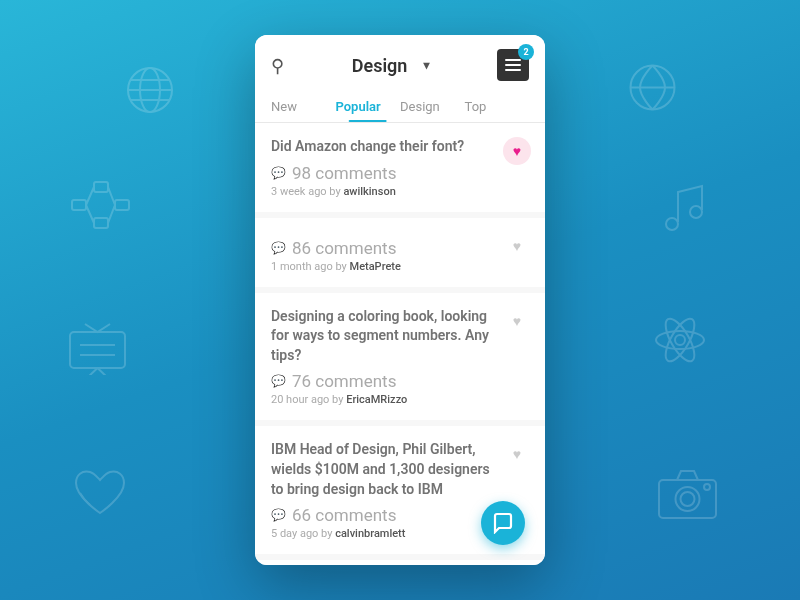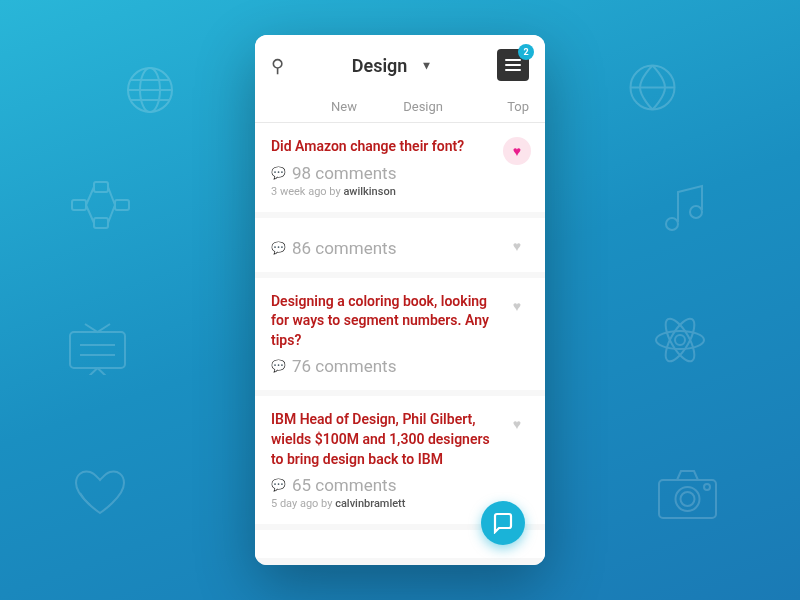--- a/index.html
+++ b/index.html
@@ -116,21 +116,21 @@
     }
 
     
     .tabs {
       display: flex;
       gap: 0;
     }
 
     .tab {
       flex: 1;
-      text-align: right;
+      text-align: left;
       padding: 8px 0;
       font-size: 13px;
       color: #999;
       cursor: pointer;
       position: relative;
     }
 
     .tab.active {
       color: #1ab3d8;
       font-weight: 600;
@@ -161,21 +161,21 @@
     .post-item {
       background: white;
       margin-bottom: 6px;
       padding: 14px 16px;
       position: relative;
     }
 
     .post-title {
       font-size: 14px;
       font-weight: 600;
-      color: #b91c1c;
+      color: #737373;
       line-height: 1.4;
       padding-right: 30px;
     }
 
     .post-meta {
       display: flex;
       align-items: center;
       gap: 6px;
       margin-top: 6px;
     }
@@ -338,20 +338,21 @@
           <span></span>
             <span></span>
             <span></span>
         </div>
         <div class="badge">2</div>
       </div>
     </div>
 
     <div class="tabs">
       <div class="tab">New</div>
+      <div class="tab active">Popular</div>
       <div class="tab">Design</div>
       <div class="tab">Top</div>
     </div>
   </div>
 
   <div class="feed">
 
     <div class="post-item">
       <div class="post-title">Did Amazon change their font?</div>
       <div class="post-meta">
@@ -364,41 +365,47 @@
       <button class="heart-btn liked">
         <span class="heart-icon">♥</span>
       </button>
     </div>
 
     <div class="post-item">
       <div class="post-meta">
         <span class="comment-icon">💬</span>
         <span class="post-comments">86 comments</span>
       </div>
+      <div class="post-time-author">
+        <span>1 month ago</span> by <span class="author">MetaPrete</span>
+      </div>
       <button class="heart-btn">
         <span class="heart-icon">♥</span>
       </button>
     </div>
 
     <div class="post-item">
       <div class="post-title">Designing a coloring book, looking for ways to segment numbers. Any tips?</div>
       <div class="post-meta">
         <span class="comment-icon">💬</span>
         <span class="post-comments">76 comments</span>
       </div>
+      <div class="post-time-author">
+        <span>20 hour ago</span> by <span class="author">EricaMRizzo</span>
+      </div>
       <button class="heart-btn">
         <span class="heart-icon">♥</span>
       </button>
     </div>
 
     <div class="post-item">
       <div class="post-title">IBM Head of Design, Phil Gilbert, wields $100M and 1,300 designers to bring design back to IBM</div>
       <div class="post-meta">
         <span class="comment-icon">💬</span>
-        <span class="post-comments">65 comments</span>
+        <span class="post-comments">66 comments</span>
       </div>
       <div class="post-time-author">
         <span>5 day ago</span> by <span class="author">calvinbramlett</span>
       </div>
       <button class="heart-btn">
         <span class="heart-icon">♥</span>
       </button>
     </div>
 
     <div class="post-item">

